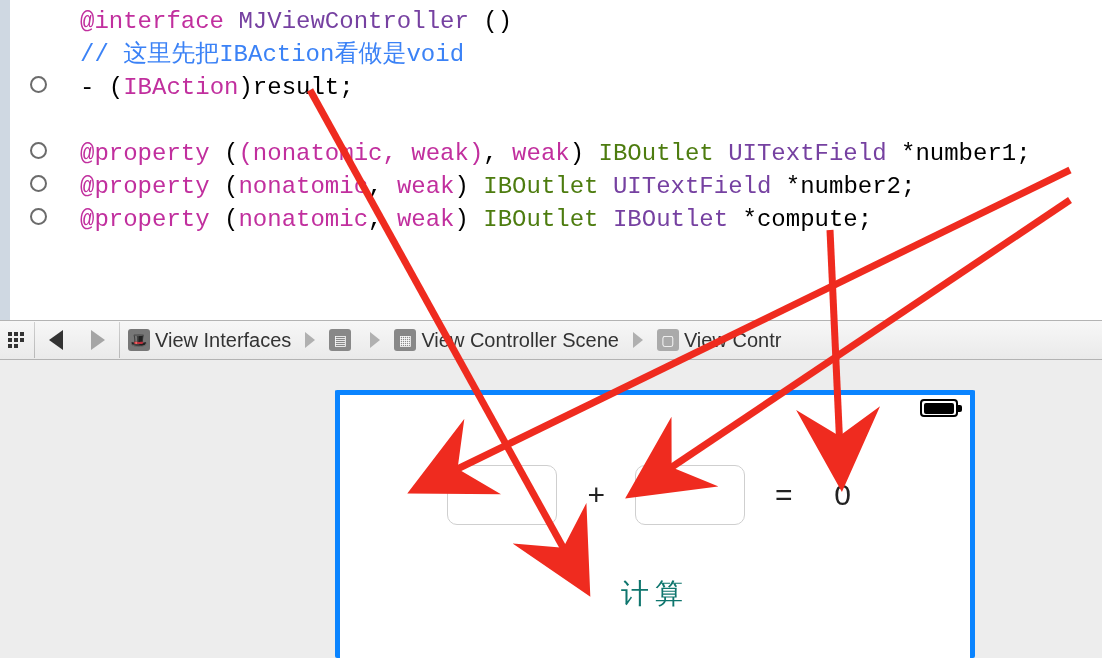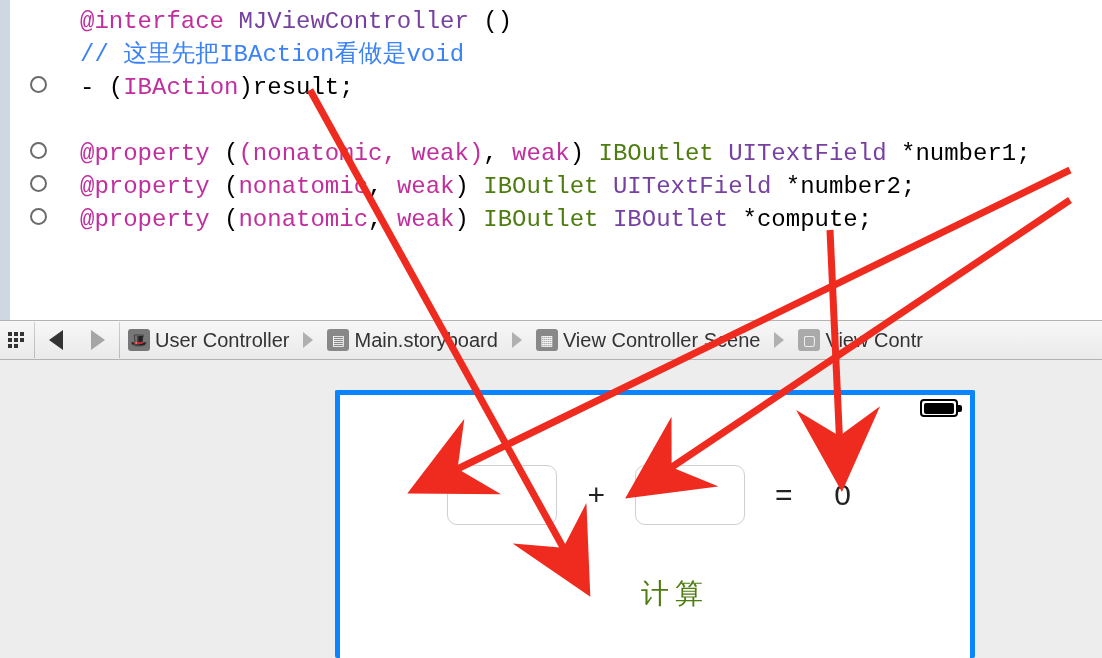--- a/index.html
+++ b/index.html
@@ -178,23 +178,22 @@
     background: #fff;
   }
   .op { font-size: 30px; }
   .result { width: 40px; text-align: center; font-size: 30px; }
   .button {
     position: absolute;
     left: 0; width: 100%;
     top: 180px;
     text-align: center;
     font-size: 28px;
-    color: #4d7c0f;
+    color: #0f766e;
     letter-spacing: 6px;
-    margin-left: 20px;
   }
   svg.arrows {
     position: absolute;
     left: 0; top: 0;
     width: 1102px; height: 658px;
     pointer-events: none;
   }
 </style>
 </head>
 <body>
@@ -248,26 +247,25 @@
   <div class="sep"></div>
   <div class="jump-seg">
       <span class="nav-arrow arr-left"></span>
     </div>
   <div class="jump-seg">
       <span class="nav-arrow arr-right"></span>
     </div>
   <div class="sep"></div>
   <div class="jump-seg">
     <span class="bc-icon">🎩</span>
-    <span>User Controller</span>
+    <span>View Interfaces</span>
   </div>
   <span class="chev"></span>
   <div class="jump-seg">
     <span class="bc-icon" style="background:#888">▤</span>
-    <span>Main.storyboard</span>
   </div>
   <span class="chev"></span>
   <div class="jump-seg">
     <span class="bc-icon" style="background:#888">▦</span>
     <span>View Controller Scene</span>
   </div>
   <span class="chev"></span>
   <div class="jump-seg">
     <span class="bc-icon" style="background:#aaa">▢</span>
     <span>View Contr</span>

